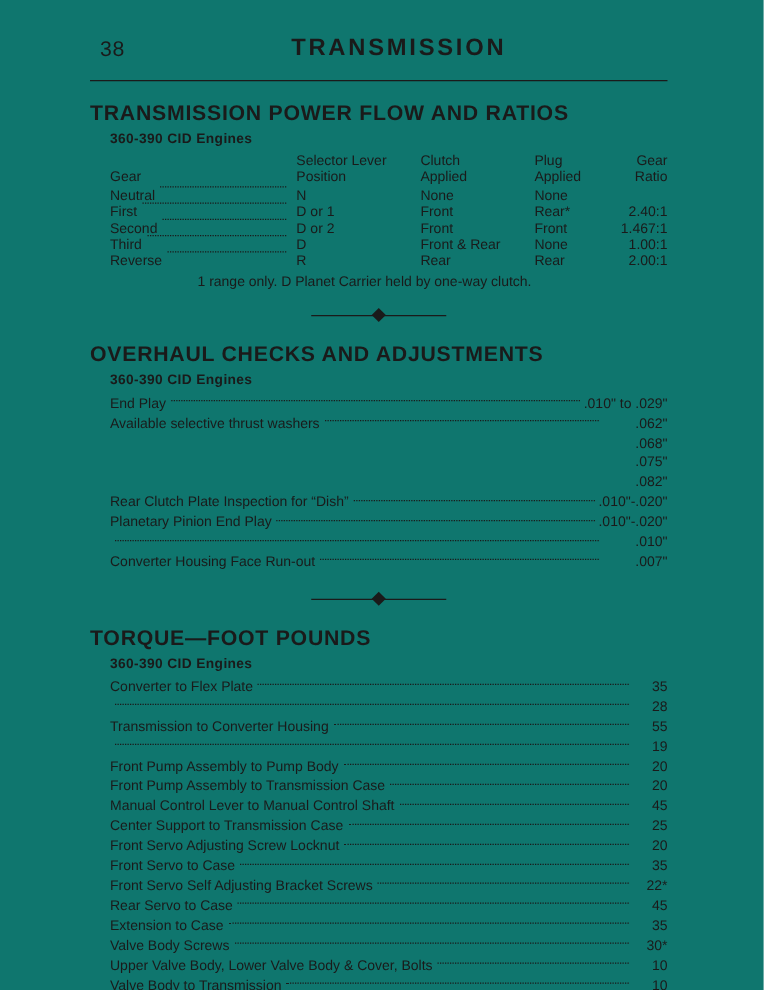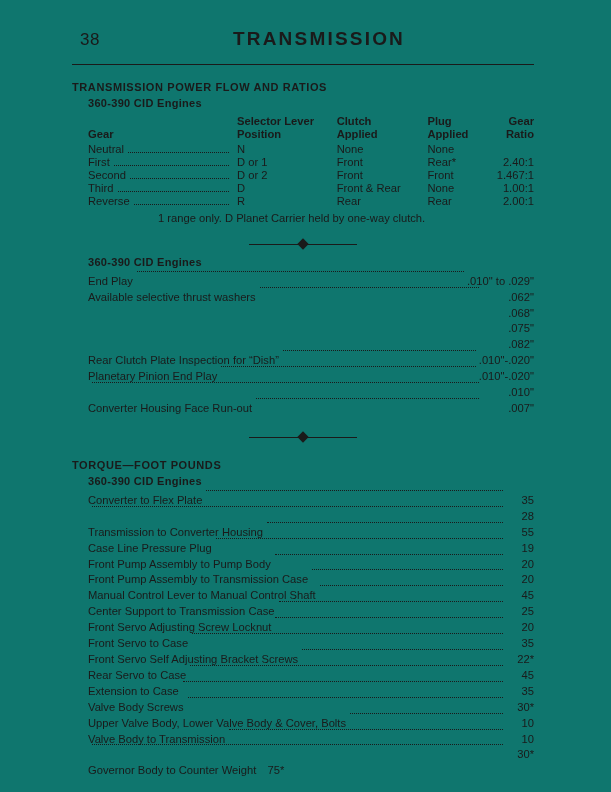--- a/index.html
+++ b/index.html
@@ -46,21 +46,21 @@
     letter-spacing: 2.2px;
     padding-left: 30px;
   }
   .rule {
     border: 0;
     border-top: 1.6px solid #1a1a1a;
     margin: 2px 0 0 0;
   }
   
   .section-head {
-    font-size: 11px;
+    font-size: 17px;
     font-weight: bold;
     letter-spacing: 0.6px;
     margin-top: 16px;
   }
   .sub-head {
     font-size: 11px;
     font-weight: bold;
     margin-top: 4px;
     margin-left: 16px;
     letter-spacing: 0.3px;
@@ -73,32 +73,32 @@
     border-collapse: collapse;
   }
   .flow-table th, .flow-table td {
     text-align: left;
     padding: 0 0 1px 0;
     font-weight: normal;
     vertical-align: bottom;
     white-space: nowrap;
   }
   .flow-table th {
-    font-weight: bold;
+    font-weight: normal;
     line-height: 1.15;
     padding-bottom: 2px;
   }
   .col-gear { width: 150px; }
   .col-sel  { width: 104px; }
   .col-clutch { width: 96px; }
   .col-band { width: 70px; }
   .col-ratio { width: 42px; text-align: right !important; }
   .gear-cell {
     display: flex;
-    align-items: flex-end;
+    align-items: flex-start;
     width: 144px;
   }
   .gear-name { white-space: nowrap; }
   .dotfill {
     flex: 1 1 auto;
     margin: 0 3px 0 4px;
     border-bottom: 1.4px dotted #1a1a1a;
     position: relative;
     top: -2px;
   }
@@ -134,21 +134,21 @@
     transform: translateX(-50%) rotate(45deg);
   }
   
   .leader-list {
     margin-top: 6px;
     margin-left: 16px;
     font-size: 11.2px;
   }
   .leader-row {
     display: flex;
-    align-items: flex-start;
+    align-items: center;
     line-height: 1.42;
   }
   .leader-label { white-space: nowrap; }
   .leader-dots {
     flex: 1 1 auto;
     border-bottom: 1.5px dotted #1a1a1a;
     margin: 0 3px 0 4px;
     position: relative;
     top: -3px;
   }
@@ -265,20 +265,21 @@
         </tr>
       </tbody>
     </table>
     <div class="flow-note">1 range only. D Planet Carrier held by one-way clutch.</div>
 
     <div class="ornament">
       <span class="bar"></span>
       <span class="dia"></span>
     </div>
 
+    <div class="section-head">OVERHAUL CHECKS AND ADJUSTMENTS</div>
     <div class="sub-head">360-390 CID Engines</div>
 
     <div class="leader-list">
       <div class="leader-row">
         <span class="leader-label">End Play</span>
         <span class="leader-dots"></span>
         <span class="leader-value">.010" to .029"</span>
       </div>
       <div class="leader-row">
         <span class="leader-label">Available selective thrust washers</span>
@@ -338,21 +339,20 @@
       <div class="leader-row">
         <span class="leader-dots"></span>
         <span class="leader-value">28</span>
       </div>
       <div class="leader-row">
         <span class="leader-label">Transmission to Converter Housing</span>
         <span class="leader-dots"></span>
         <span class="leader-value">55</span>
       </div>
       <div class="leader-row">
-        <span class="leader-label">Case Line Pressure Plug</span>
         <span class="leader-dots"></span>
         <span class="leader-value">19</span>
       </div>
       <div class="leader-row">
         <span class="leader-label">Front Pump Assembly to Pump Body</span>
         <span class="leader-dots"></span>
         <span class="leader-value">20</span>
       </div>
       <div class="leader-row">
         <span class="leader-label">Front Pump Assembly to Transmission Case</span>

